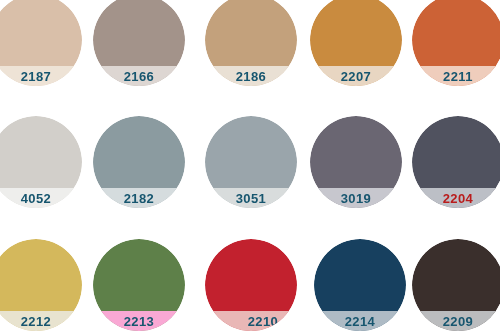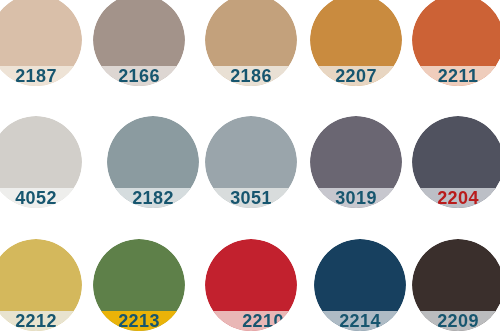--- a/index.html
+++ b/index.html
@@ -45,21 +45,21 @@
     right: 0;
     bottom: 0;
     height: 20px;
     display: flex;
     align-items: center;
     justify-content: center;
   }
 
   .swatch-code {
     font-family: "Liberation Sans", sans-serif;
-    font-size: 18px;
+    font-size: 13px;
     font-weight: bold;
     letter-spacing: 0.4px;
     line-height: 1;
     color: #17566f;
     white-space: nowrap;
   }
 </style>
 </head>
 <body>
 
@@ -93,21 +93,21 @@
       <div class="swatch-band" style="background: rgb(239, 205, 188);">
         <span class="swatch-code" style="color: rgb(23, 86, 111);">2211</span>
       </div>
     </div>
     <div class="swatch" style="left: -10px; top: 116px; width: 92px; height: 92px;">
       <div class="swatch-disc" style="background: rgb(210, 207, 202);"></div>
       <div class="swatch-band" style="background: rgb(238, 238, 236);">
         <span class="swatch-code" style="color: rgb(23, 86, 111);">4052</span>
       </div>
     </div>
-    <div class="swatch" style="left: 107px; top: 116px; width: 92px; height: 92px;">
+    <div class="swatch" style="left: 93px; top: 116px; width: 92px; height: 92px;">
       <div class="swatch-disc" style="background: rgb(139, 155, 160);"></div>
       <div class="swatch-band" style="background: rgb(213, 220, 222);">
         <span class="swatch-code" style="color: rgb(23, 86, 111);">2182</span>
       </div>
     </div>
     <div class="swatch" style="left: 205px; top: 116px; width: 92px; height: 92px;">
       <div class="swatch-disc" style="background: rgb(154, 165, 171);"></div>
       <div class="swatch-band" style="background: rgb(216, 220, 220);">
         <span class="swatch-code" style="color: rgb(23, 86, 111);">3051</span>
       </div>
@@ -125,21 +125,21 @@
       </div>
     </div>
     <div class="swatch" style="left: -10px; top: 239px; width: 92px; height: 92px;">
       <div class="swatch-disc" style="background: rgb(212, 184, 92);"></div>
       <div class="swatch-band" style="background: rgb(232, 227, 207);">
         <span class="swatch-code" style="color: rgb(23, 86, 111);">2212</span>
       </div>
     </div>
     <div class="swatch" style="left: 93px; top: 239px; width: 92px; height: 92px;">
       <div class="swatch-disc" style="background: rgb(94, 128, 73);"></div>
-      <div class="swatch-band" style="background: #eab308;">
+      <div class="swatch-band" style="background: #f9a8d4;">
         <span class="swatch-code" style="color: rgb(23, 86, 111);">2213</span>
       </div>
     </div>
     <div class="swatch" style="left: 205px; top: 239px; width: 92px; height: 92px;">
       <div class="swatch-disc" style="background: rgb(194, 33, 46);"></div>
       <div class="swatch-band" style="background: rgb(233, 183, 182);">
         <span class="swatch-code" style="color: rgb(23, 86, 111); margin-left: 24px;">2210</span>
       </div>
     </div>
     <div class="swatch" style="left: 314px; top: 239px; width: 92px; height: 92px;">

